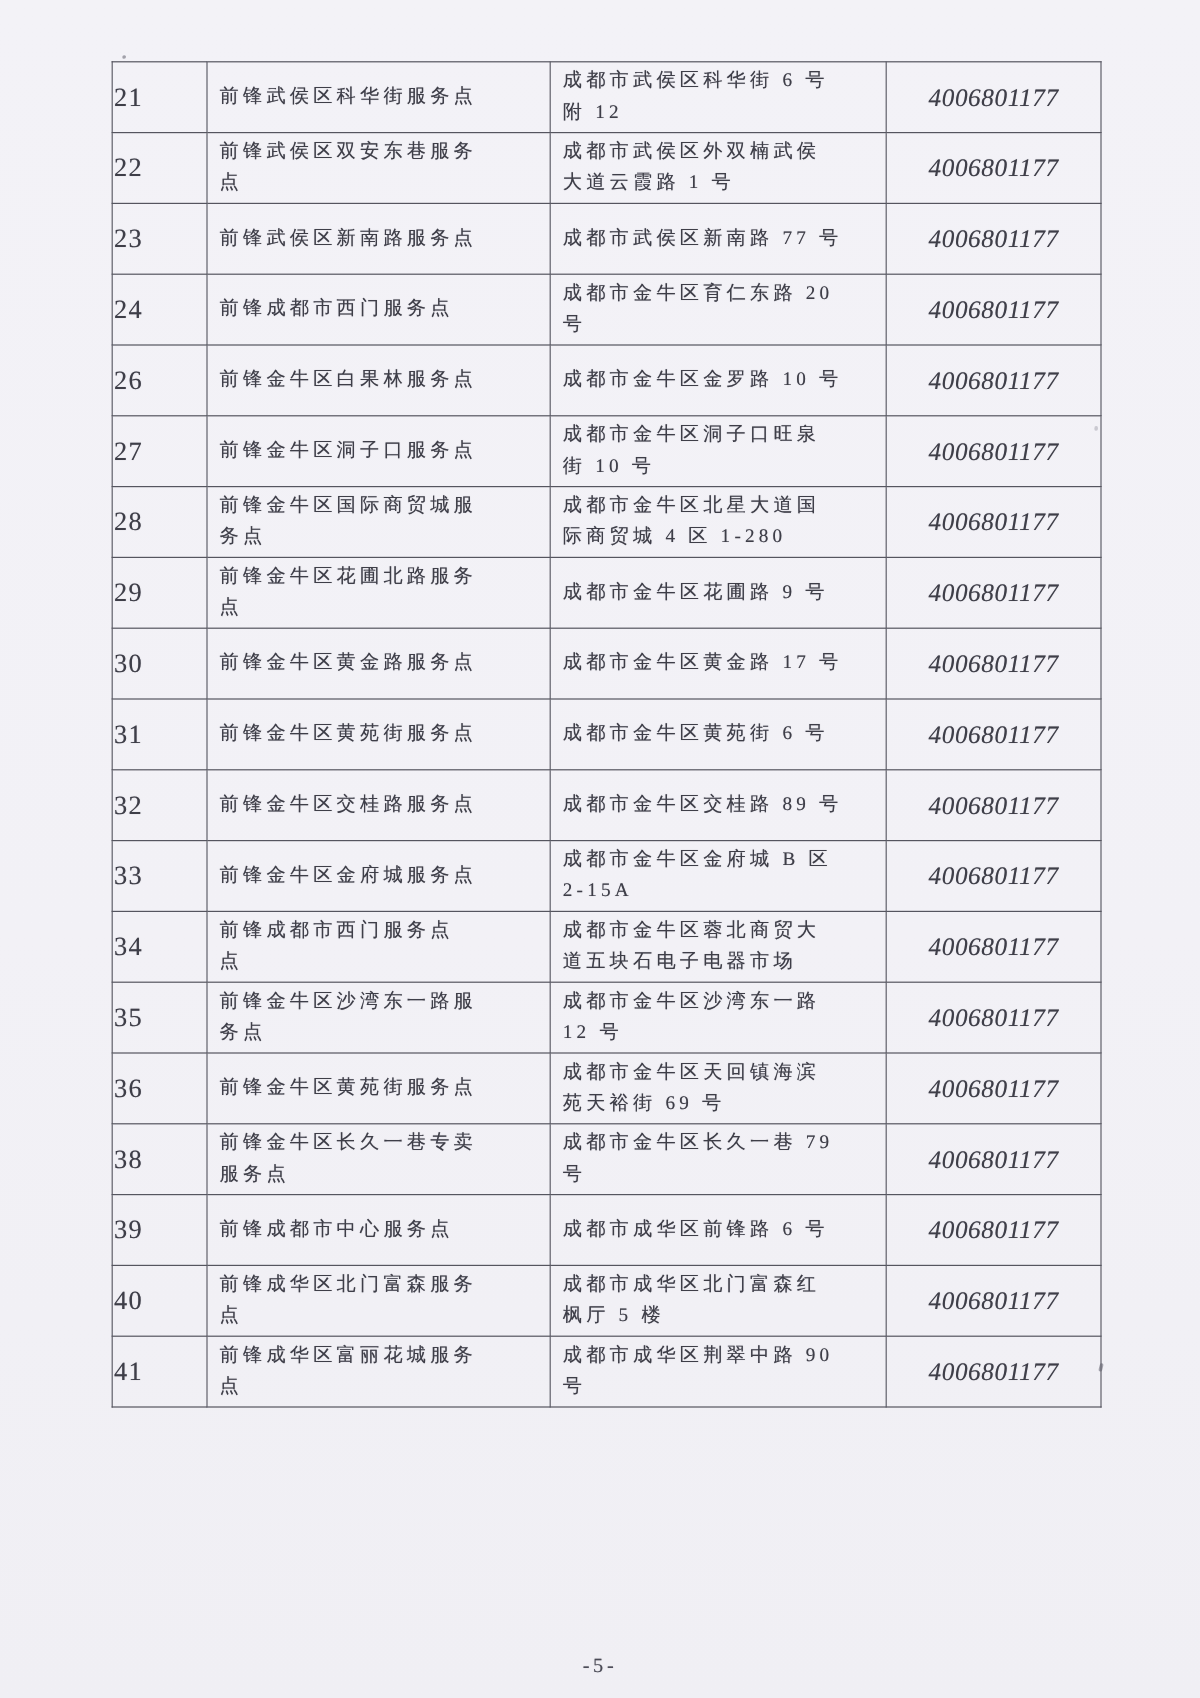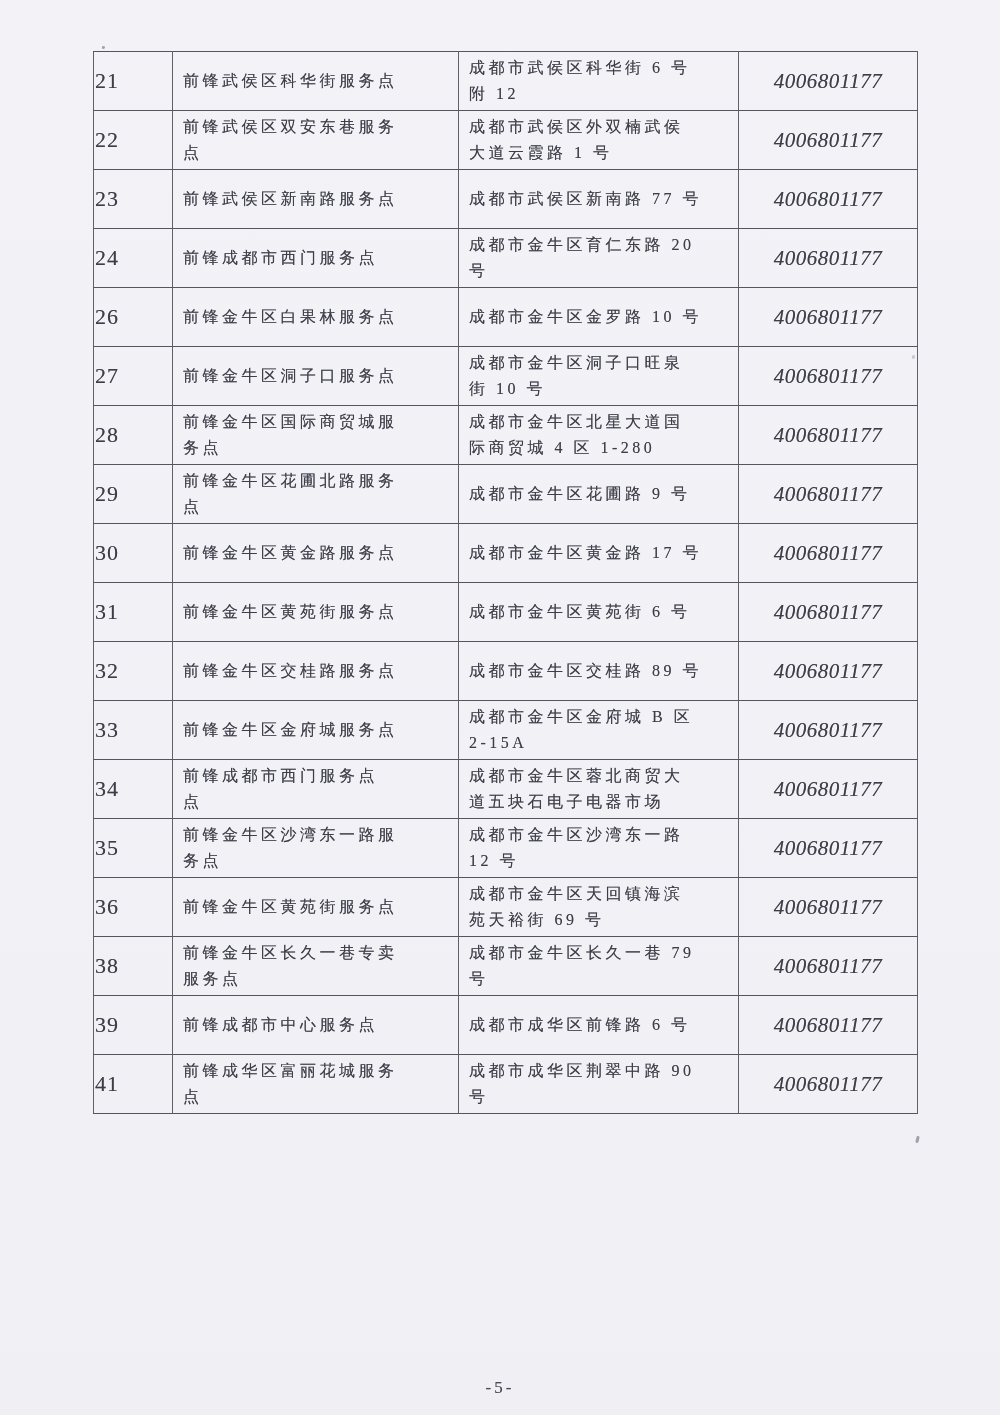--- a/index.html
+++ b/index.html
@@ -203,20 +203,28 @@
 号</td>
           <td class="c-phone">4006801177</td>
         </tr>
         <tr>
           <td class="c-no">39</td>
           <td class="c-name">前锋成都市中心服务点</td>
           <td class="c-addr">成都市成华区前锋路 6 号</td>
           <td class="c-phone">4006801177</td>
         </tr>
         <tr>
+          <td class="c-no">40</td>
+          <td class="c-name">前锋成华区北门富森服务
+点</td>
+          <td class="c-addr">成都市成华区北门富森红
+枫厅 5 楼</td>
+          <td class="c-phone">4006801177</td>
+        </tr>
+        <tr>
           <td class="c-no">41</td>
           <td class="c-name">前锋成华区富丽花城服务
 点</td>
           <td class="c-addr">成都市成华区荆翠中路 90
 号</td>
           <td class="c-phone">4006801177</td>
         </tr>
       </tbody>
   </table>
 

